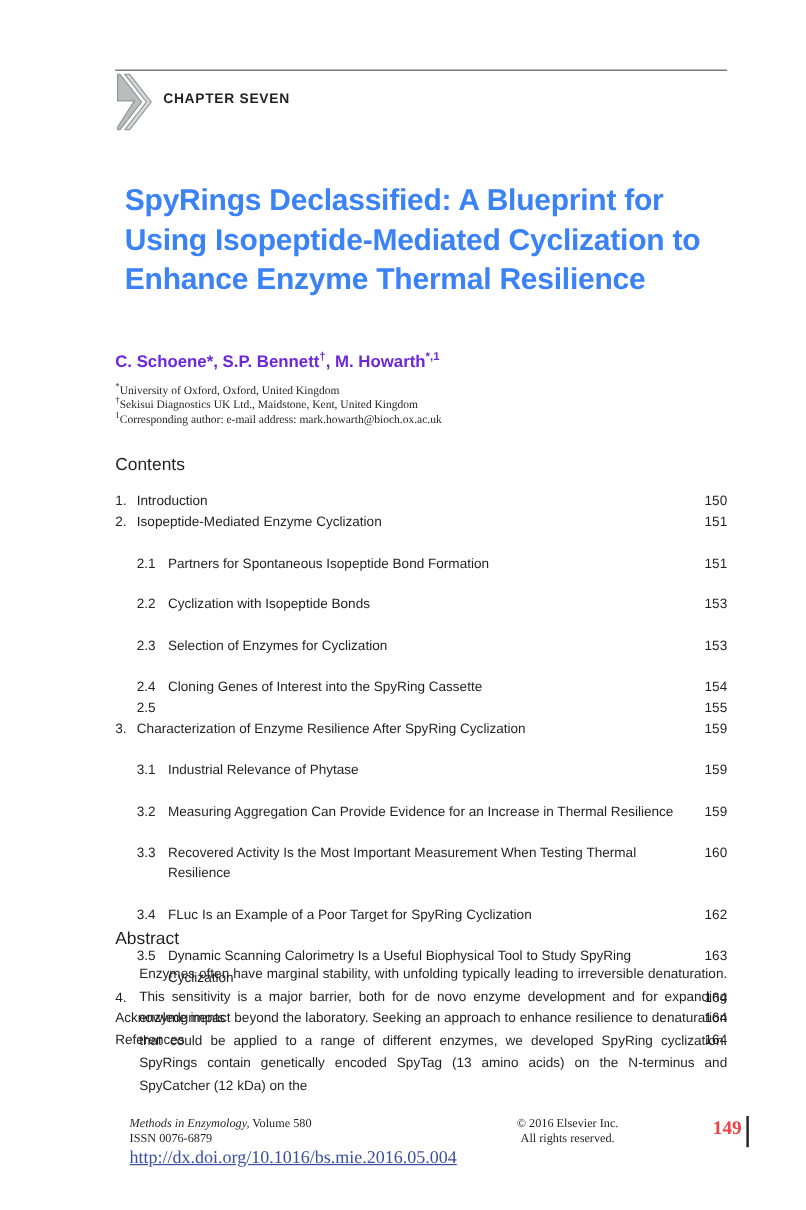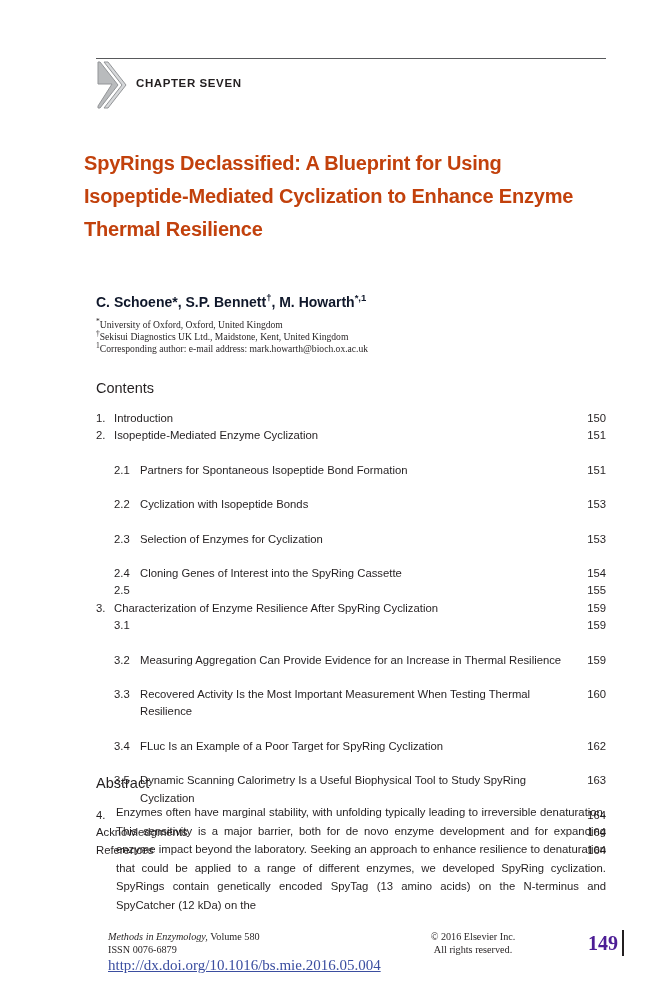--- a/index.html
+++ b/index.html
@@ -45,39 +45,39 @@
     top: 18px;
     font-size: 11.5px;
     font-weight: bold;
     letter-spacing: 0.6px;
     color: #231f20;
   }
 
   
   .title {
     position: absolute;
-    left: 84px;
+    left: 104px;
     top: 134px;
     width: 520px;
-    font-size: 20px;
+    font-size: 25px;
     line-height: 33px;
     font-weight: bold;
-    color: #c2410c;
+    color: #3b82f6;
     letter-spacing: -0.2px;
   }
 
   
   .authors {
     position: absolute;
     left: 96px;
     top: 292px;
     width: 510px;
     font-size: 14px;
     font-weight: bold;
-    color: #0f172a;
+    color: #6d28d9;
   }
   .authors sup { font-size: 9.5px; font-weight: bold; }
   .aff {
     position: absolute;
     left: 96px;
     width: 510px;
     font-family: "Liberation Serif", serif;
     font-size: 9.6px;
     color: #231f20;
     line-height: 12.6px;
@@ -186,23 +186,23 @@
     line-height: 13px;
     text-align: center;
     width: 130px;
     color: #231f20;
   }
   .footer-page {
     position: absolute;
     right: 2px;
     top: 2px;
     font-family: "Liberation Serif", serif;
-    font-size: 20px;
+    font-size: 16px;
     font-weight: bold;
-    color: #4c1d95;
+    color: #ef4444;
   }
   .footer-bar {
     position: absolute;
     right: -4px;
     top: 0px;
     width: 2px;
     height: 26px;
     background: #231f20;
   }
 </style>
@@ -274,20 +274,21 @@
     </div>
 
     <div class="toc-row">
       <span class="toc-num">3.</span>
       <span class="toc-text">Characterization of Enzyme Resilience After SpyRing Cyclization</span>
       <span class="toc-page">159</span>
     </div>
 
     <div class="toc-row">
       <span class="toc-num sub">3.1</span>
+      <span class="toc-text sub">Industrial Relevance of Phytase</span>
       <span class="toc-page">159</span>
     </div>
 
     <div class="toc-row">
       <span class="toc-num sub">3.2</span>
       <span class="toc-text sub">Measuring Aggregation Can Provide Evidence for an Increase in Thermal Resilience</span>
       <span class="toc-page">159</span>
     </div>
 
     <div class="toc-row">

